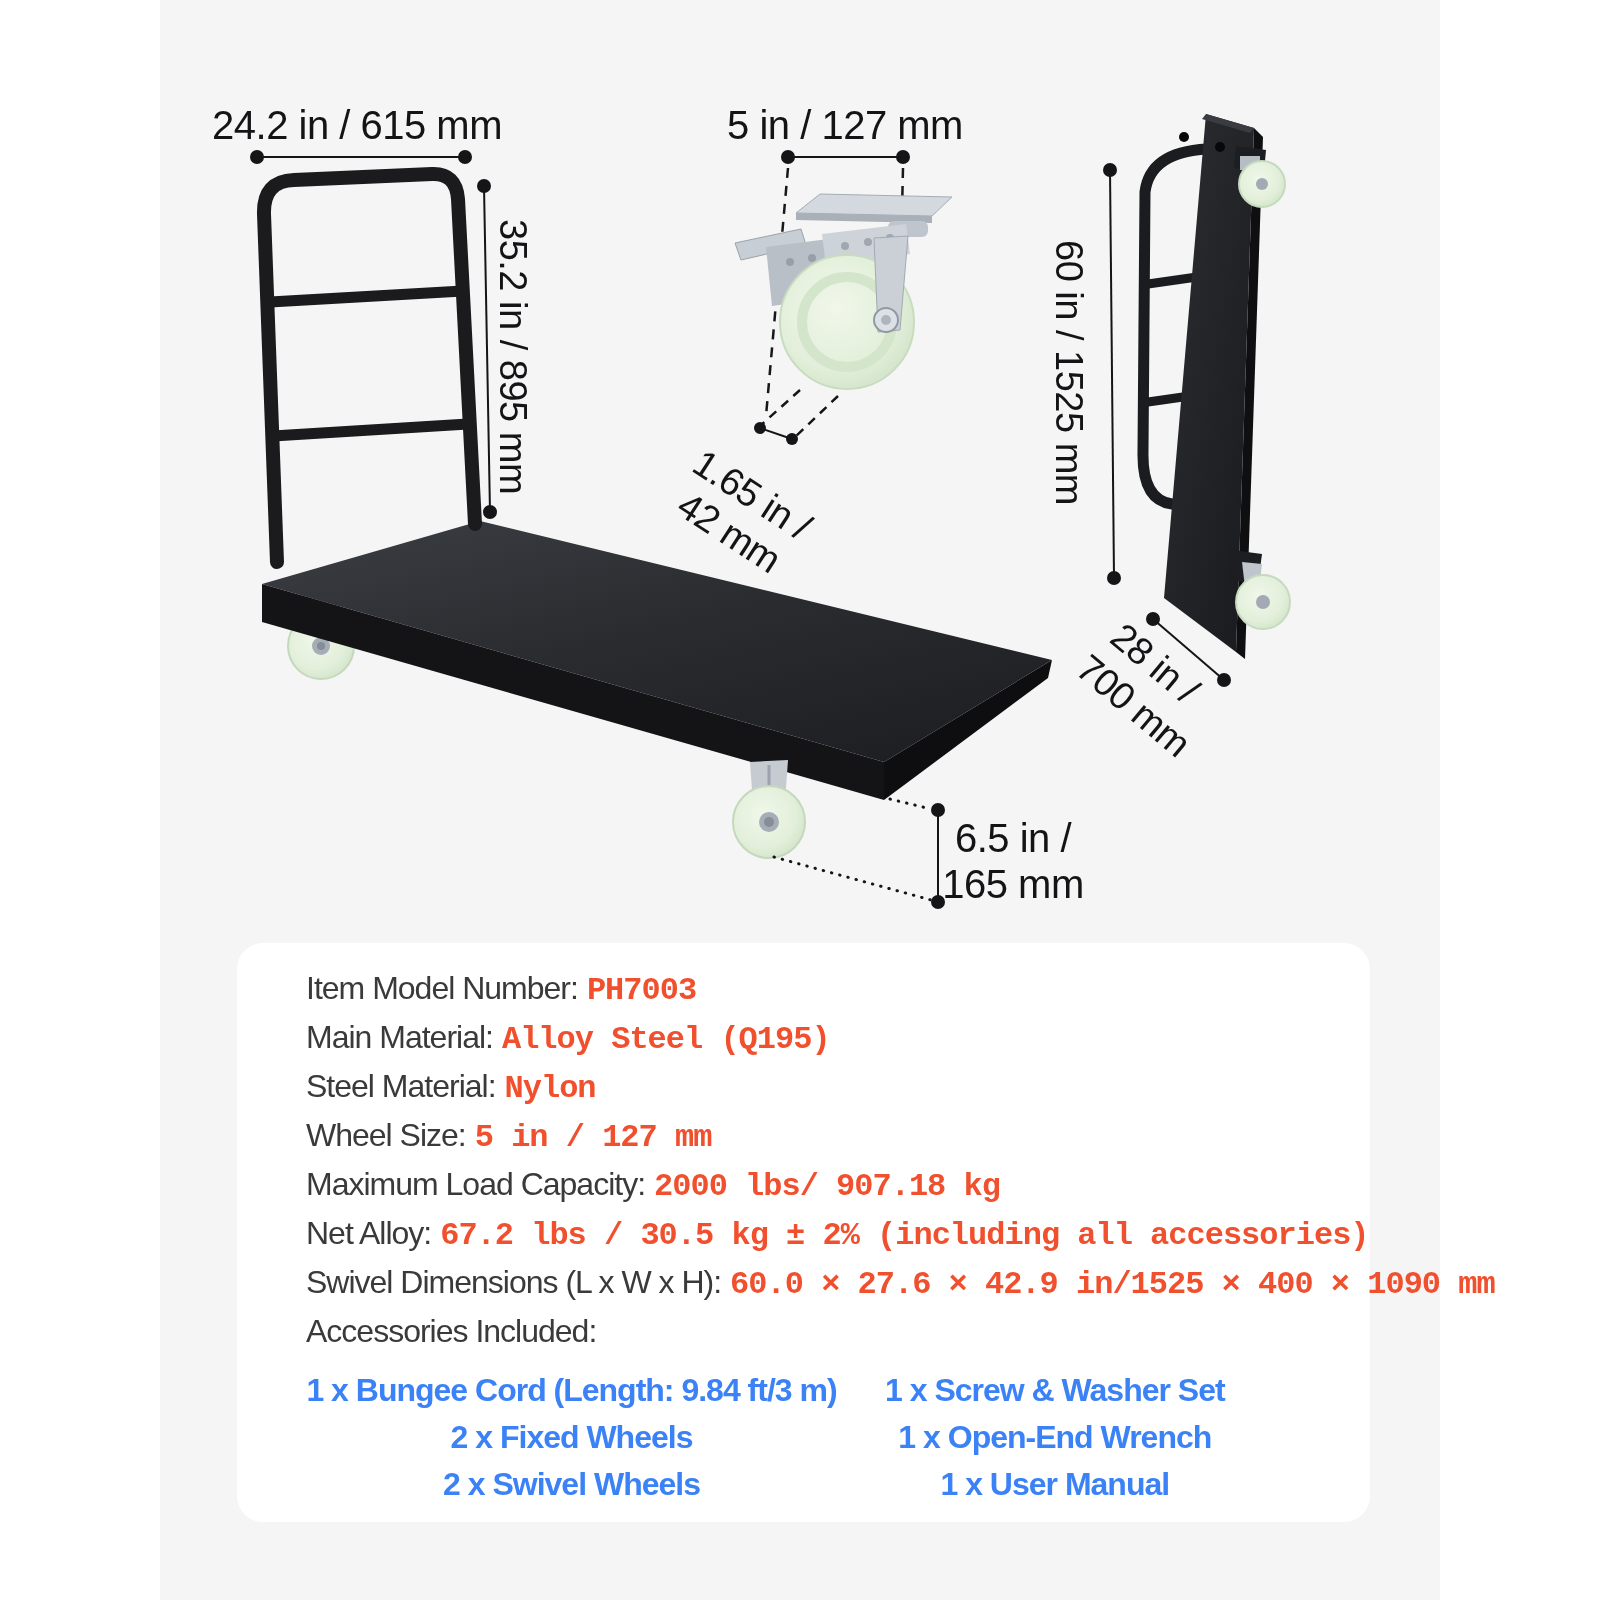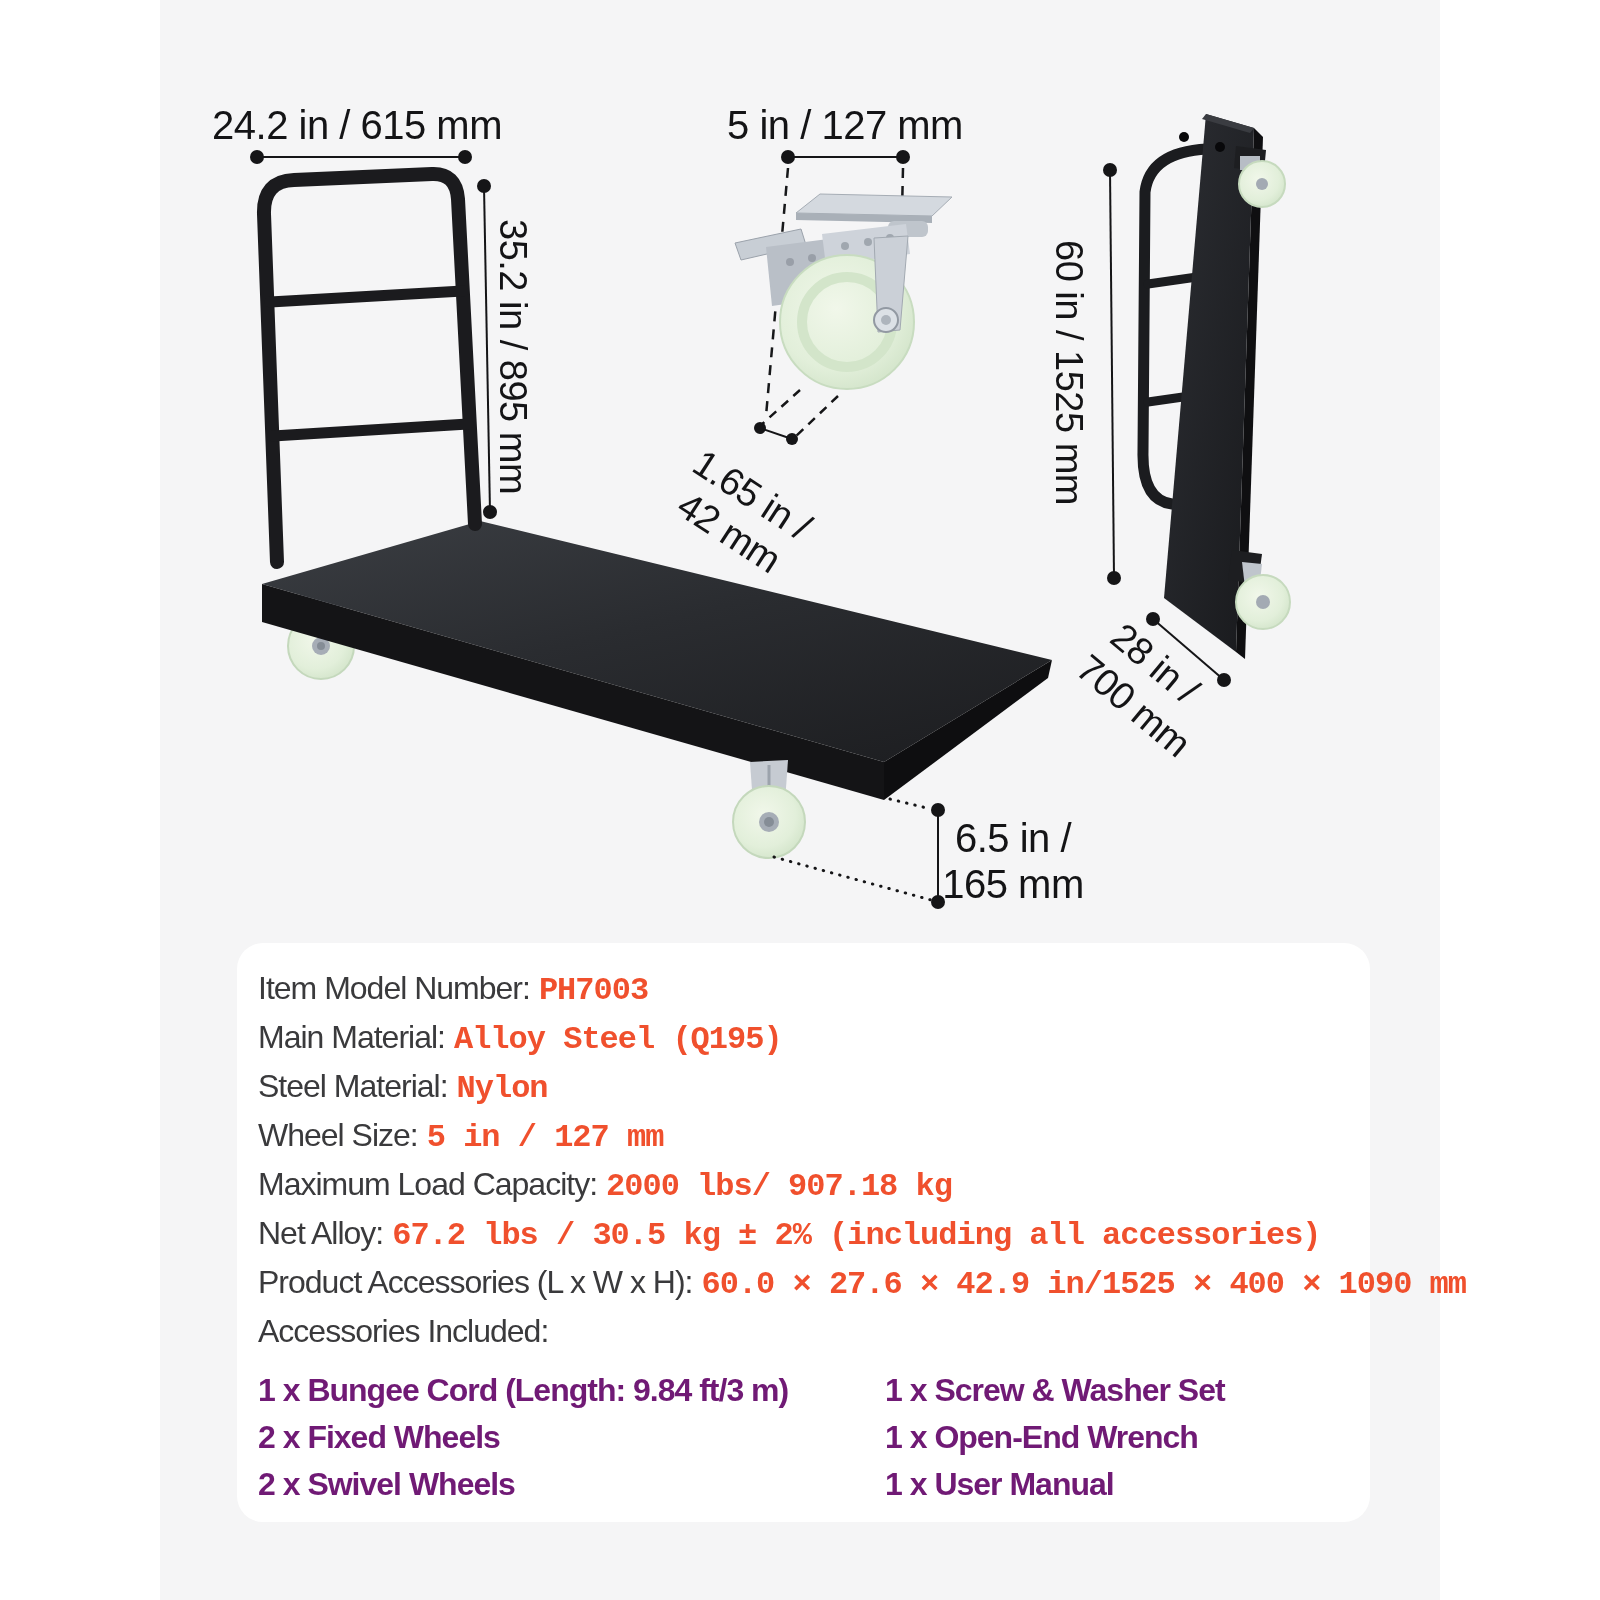--- a/index.html
+++ b/index.html
@@ -11,27 +11,27 @@
   .dimtxt{font-family:"Liberation Sans",sans-serif;font-size:40px;font-weight:500;
           fill:#141416;letter-spacing:-0.5px;}
   .dimtxt.mid{text-anchor:middle;}
   .dimtxt.sm{font-size:38px;}
 
   .spec-card{position:absolute;left:237px;top:943px;width:1133px;height:579px;
              background:#FFFFFF;border-radius:26px;box-sizing:border-box;
              padding:22px 8px 0 21px;}
   .spec-row{font-size:32px;line-height:47px;letter-spacing:-1px;white-space:nowrap;
             color:#3A3A3C;}
-  .spec-label{font-weight:400;}
+  .spec-label{font-weight:400;margin-left:48px;}
   .spec-value{font-weight:700;color:#F0502D;margin-left:9px;font-family:Liberation Mono, monospace;}
   .acc-cols{display:flex;margin-top:10px;}
   .acc-col{display:flex;flex-direction:column;}
   .acc-col.acc-left{flex:0 0 627px;}
   .acc-item{font-size:32px;line-height:47px;letter-spacing:-1px;font-weight:700;
-            color:#701a75;white-space:nowrap;}
+            color:#3b82f6;white-space:nowrap;text-align:center;}
 </style>
 </head>
 <body>
 
 <div class="page">
   <div class="canvas"></div>
 
   <svg class="scene" viewBox="0 0 1600 1600">
     <defs>
       <linearGradient id="gTop" x1="0" y1="0" x2="0.8" y2="1">
@@ -182,21 +182,21 @@
     <div class="spec-row">
       <span class="spec-label">Wheel Size:</span><span class="spec-value">5 in / 127 mm</span>
     </div>
     <div class="spec-row">
       <span class="spec-label">Maximum Load Capacity:</span><span class="spec-value">2000 lbs/ 907.18 kg</span>
     </div>
     <div class="spec-row">
       <span class="spec-label">Net Alloy:</span><span class="spec-value">67.2 lbs / 30.5 kg ± 2% (including all accessories)</span>
     </div>
     <div class="spec-row">
-      <span class="spec-label">Product Accessories (L x W x H):</span><span class="spec-value">60.0 × 27.6 × 42.9 in/1525 × 400 × 1090 mm</span>
+      <span class="spec-label">Swivel Dimensions (L x W x H):</span><span class="spec-value">60.0 × 27.6 × 42.9 in/1525 × 400 × 1090 mm</span>
     </div>
     <div class="spec-row">
       <span class="spec-label">Accessories Included:</span><span class="spec-value"></span>
     </div>
     <div class="acc-cols">
       <div class="acc-col acc-left">
         <div class="acc-item">1 x Bungee Cord (Length: 9.84 ft/3 m)</div>
         <div class="acc-item">2 x Fixed Wheels</div>
         <div class="acc-item">2 x Swivel Wheels</div>
       </div>

